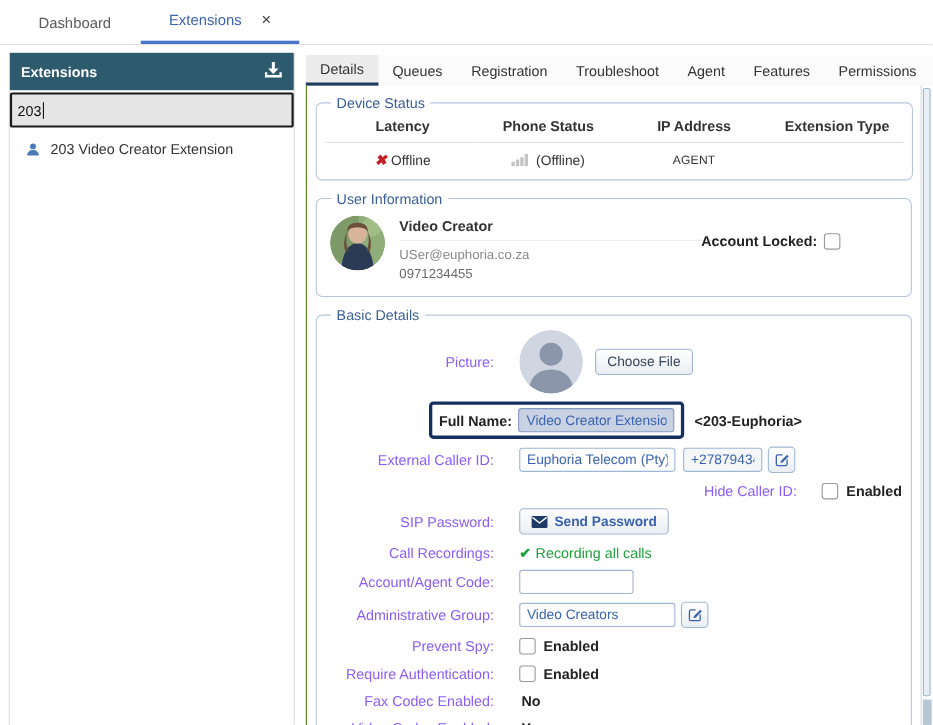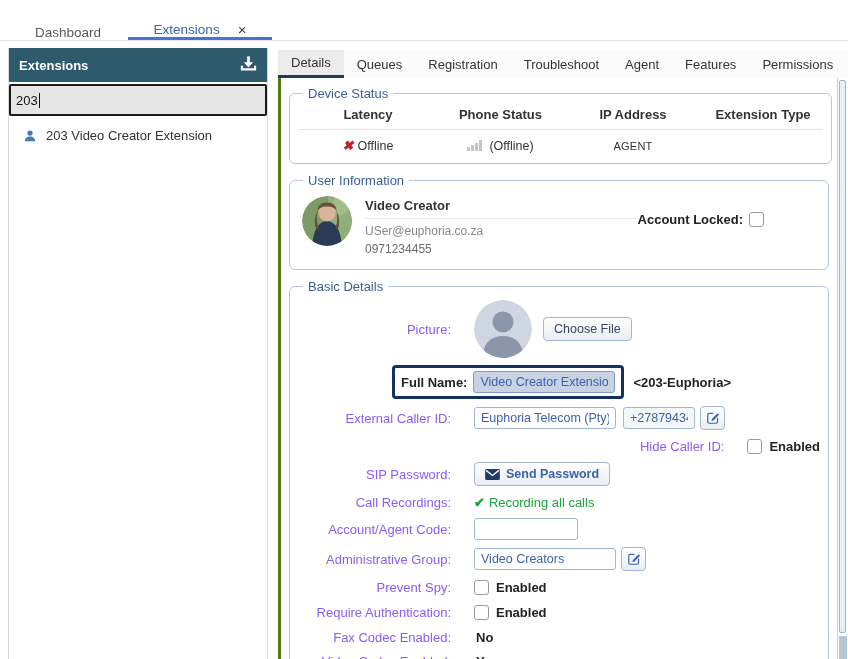--- a/index.html
+++ b/index.html
@@ -5,21 +5,21 @@
   * { box-sizing: border-box; }
   html,body { margin:0; padding:0; }
   body {
     width:848px; height:659px; position:relative; overflow:hidden;
     background:#fff; color:#333;
     font-family:"Liberation Sans", sans-serif; font-size:13px;
   }
   
   .top-tabbar { position:absolute; top:0; left:0; right:0; height:41px;
     background:#fff; border-bottom:1px solid #e4e4e4; display:flex; padding-left:8px; }
-  .wtab { display:flex; align-items:flex-end; justify-content:center; gap:18px;
+  .wtab { display:flex; align-items:center; justify-content:center; gap:18px;
     width:120px; font-size:13.5px; color:#5a5a5a; cursor:pointer; }
   .wtab.active { width:144px; color:#3b63ad; border-bottom:3px solid #4a74c9; }
   .wtab .close-x { color:#3c3c3c; font-size:15px; line-height:1; }
   
   .sidebar { position:absolute; left:8px; top:48px; width:260px; bottom:0;
     border-left:1px solid #dadada; border-right:1px solid #dadada; background:#fff; }
   .sb-header { height:34px; background:#2e5a6e; color:#fff; display:flex;
     align-items:center; justify-content:space-between; padding:0 10px 0 10px;
     font-weight:bold; font-size:13px; }
   .sb-search { margin:2px 0 0 0; width:100%; height:32px; border:2px solid #1a1a1a;
@@ -28,21 +28,21 @@
   .caret { display:inline-block; width:1px; height:15px; background:#111; margin-left:1px; }
   .sb-item { display:flex; align-items:center; gap:9px; padding:12px 8px 8px 14px;
     font-size:13px; color:#333; cursor:pointer; }
   
   .main { position:absolute; left:278px; top:50px; right:0; bottom:0; }
   .main-tabs { display:flex; height:28px; background:#fbfbfb; }
   .mtab { display:flex; align-items:center; padding:0 13px; font-size:13px; color:#333;
     cursor:pointer; }
   .mtab.active { background:#ececec; border-bottom:3px solid #1d3a5f; }
   .content { position:absolute; top:28px; left:0; right:10px; bottom:0; background:#fff;
-    border-left:3px solid #4d7c0f; border-right:1px solid #c6d3e2; padding:6px 6px 0 6px;
+    border-left:1px solid #4d7c0f; border-right:1px solid #c6d3e2; padding:6px 6px 0 6px;
     overflow:hidden; }
   
   .scrollstrip { position:absolute; top:28px; right:0; width:10px; bottom:0; background:#fff; }
   .scroll-thumb { position:absolute; top:2px; left:1px; width:7px; height:553px;
     background:#e7eef4; border:1px solid #9db8cc; border-radius:2px; }
   .scroll-bottom { position:absolute; left:1px; width:8px; top:558px; bottom:0; background:#b7c7d4; }
   
   fieldset { border:1px solid #b8c5de; border-radius:6px; margin:2px 2px 9px 2px;
     padding:2px 8px 7px 8px; }
   legend { color:#3a5e9a; font-size:13px; padding:0 5px; margin-left:5px; }

